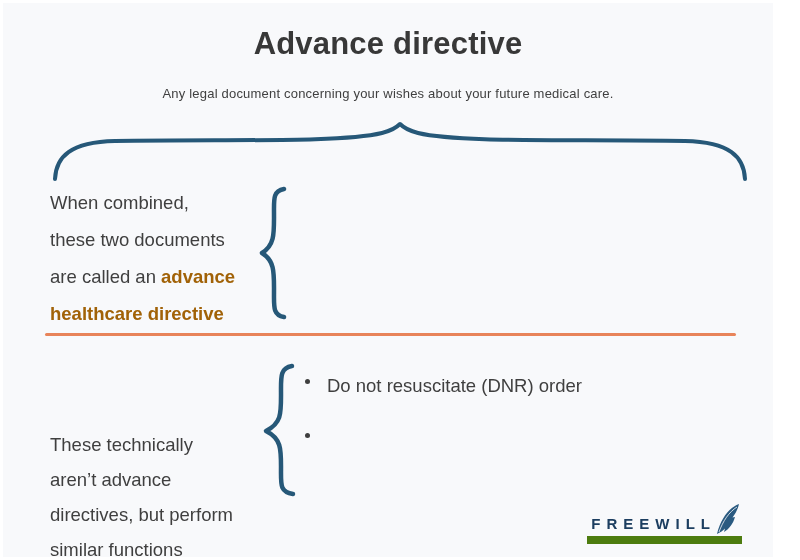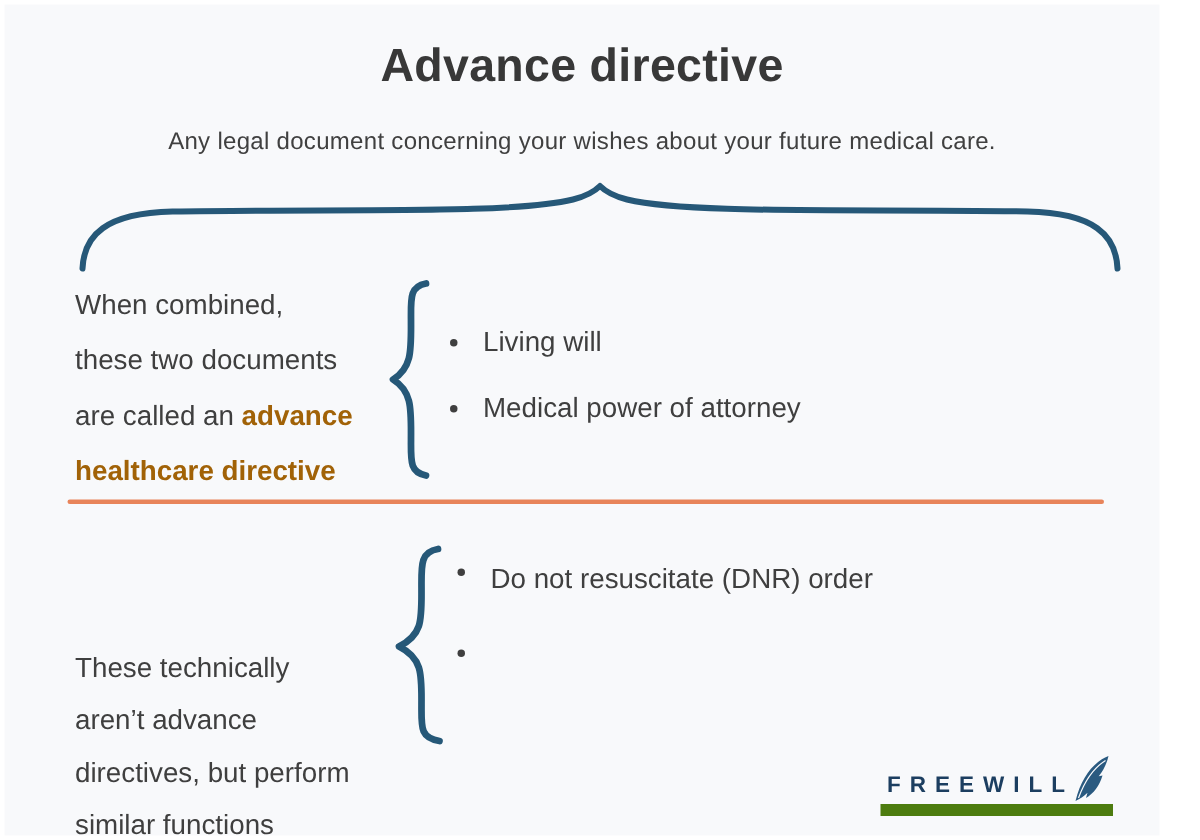--- a/index.html
+++ b/index.html
@@ -22,21 +22,21 @@
     text-align: center;
     font-size: 31px;
     font-weight: 700;
     color: #383838;
     letter-spacing: 0.2px;
   }
   .subtitle {
     position: absolute;
     top: 86px; left: 0; right: 0;
     text-align: center;
-    font-size: 16px;
+    font-size: 13px;
     color: #404040;
     letter-spacing: 0.2px;
   }
   svg.decor { position: absolute; overflow: visible; }
   .stroke-navy { stroke: #265878; fill: none; stroke-linecap: round; stroke-linejoin: round; }
 
   .sec-label {
     position: absolute;
     left: 50px;
     width: 235px;
@@ -111,30 +111,20 @@
     <div class="ln">When combined,</div>
     <div class="ln">these two documents</div>
     <div class="ln"><span>are called an </span><b>advance</b></div>
     <div class="ln"><b>healthcare directive</b></div>
   </div>
 
   <svg class="decor" style="left:252px; top:183px;" width="40" height="140" viewBox="0 0 40 140">
     <path class="stroke-navy" stroke-width="4.5" d="M 32 6 C 21 8, 22 16, 22 30 C 22 50, 23 62, 10 70 C 23 78, 22 90, 22 110 C 22 124, 21 132, 32 134"></path>
   </svg>
 
-  <ul class="blist first" style="left:300px; top:215px;">
-    <li>
-        <span class="dot"></span>
-        <span class="li-text">Living will</span>
-      </li>
-    <li>
-        <span class="dot"></span>
-        <span class="li-text">Medical power of attorney</span>
-      </li>
-  </ul>
 
   <div class="divider"></div>
 
   <div class="sec-label sec2" style="top:379px;margin-top:48px;">
     <div class="ln">These technically</div>
     <div class="ln">aren’t advance</div>
     <div class="ln">directives, but perform</div>
     <div class="ln">similar functions</div>
   </div>
 

